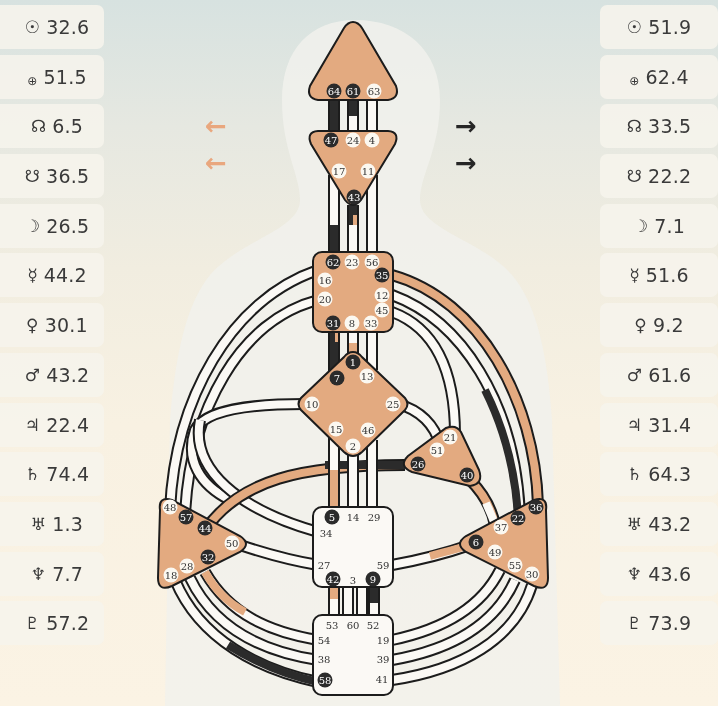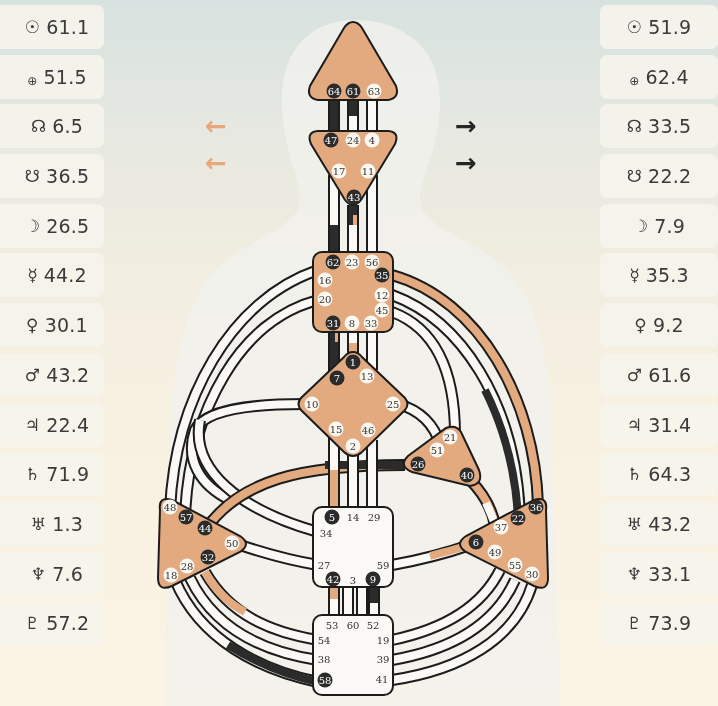--- a/index.html
+++ b/index.html
@@ -34,21 +34,21 @@
 </head>
 <body>
 
 <svg class="silhouette" width="718" height="706" viewBox="0 0 718 706">
   <path d="M355,20 C310,20 282,50 282,100 C282,150 300,175 300,200 C300,230 240,240 210,275 C185,305 175,360 170,420 L165,706 L560,706 L552,420 C548,360 538,305 512,275 C482,240 420,230 420,200 C420,175 440,150 440,100 C440,50 405,20 355,20 Z" fill="#f1f1ec" opacity="0.85"></path>
 </svg>
 
 <div class="planet-col left">
   <div class="planet">
       <span class="sym">☉</span>
-      <span>61.1</span>
+      <span>32.6</span>
     </div>
   <div class="planet">
       <span class="sym small">⊕</span>
       <span>51.5</span>
     </div>
   <div class="planet">
       <span class="sym">☊</span>
       <span>6.5</span>
     </div>
   <div class="planet">
@@ -70,29 +70,29 @@
   <div class="planet">
       <span class="sym">♂</span>
       <span>43.2</span>
     </div>
   <div class="planet">
       <span class="sym">♃</span>
       <span>22.4</span>
     </div>
   <div class="planet">
       <span class="sym">♄</span>
-      <span>71.9</span>
+      <span>74.4</span>
     </div>
   <div class="planet">
       <span class="sym">♅</span>
       <span>1.3</span>
     </div>
   <div class="planet">
       <span class="sym">♆</span>
-      <span>7.6</span>
+      <span>7.7</span>
     </div>
   <div class="planet">
       <span class="sym">♇</span>
       <span>57.2</span>
     </div>
 </div>
 
 <div class="planet-col right">
   <div class="planet">
       <span class="sym">☉</span>
@@ -105,25 +105,25 @@
   <div class="planet">
       <span class="sym">☊</span>
       <span>33.5</span>
     </div>
   <div class="planet">
       <span class="sym">☋</span>
       <span>22.2</span>
     </div>
   <div class="planet">
       <span class="sym">☽</span>
-      <span>7.9</span>
+      <span>7.1</span>
     </div>
   <div class="planet">
       <span class="sym">☿</span>
-      <span>35.3</span>
+      <span>51.6</span>
     </div>
   <div class="planet">
       <span class="sym">♀</span>
       <span>9.2</span>
     </div>
   <div class="planet">
       <span class="sym">♂</span>
       <span>61.6</span>
     </div>
   <div class="planet">
@@ -133,21 +133,21 @@
   <div class="planet">
       <span class="sym">♄</span>
       <span>64.3</span>
     </div>
   <div class="planet">
       <span class="sym">♅</span>
       <span>43.2</span>
     </div>
   <div class="planet">
       <span class="sym">♆</span>
-      <span>33.1</span>
+      <span>43.6</span>
     </div>
   <div class="planet">
       <span class="sym">♇</span>
       <span>73.9</span>
     </div>
 </div>
 
 <span class="arrow orange" style="left:205px; top:113px;">←</span>
 <span class="arrow orange" style="left:205px; top:150px;">←</span>
 <span class="arrow dark" style="left:455px; top:113px;">→</span>

